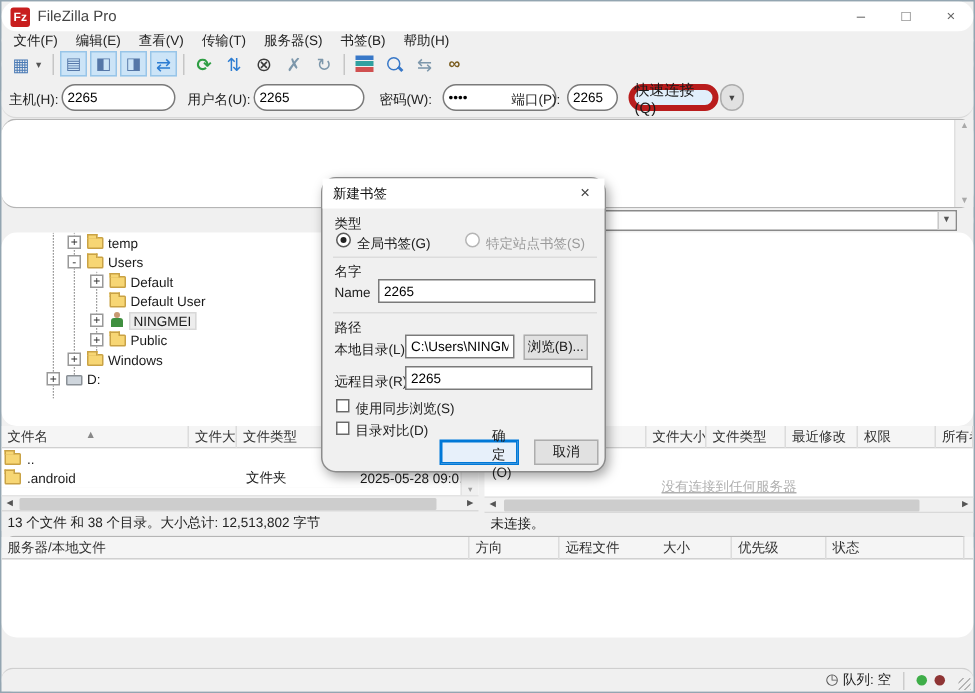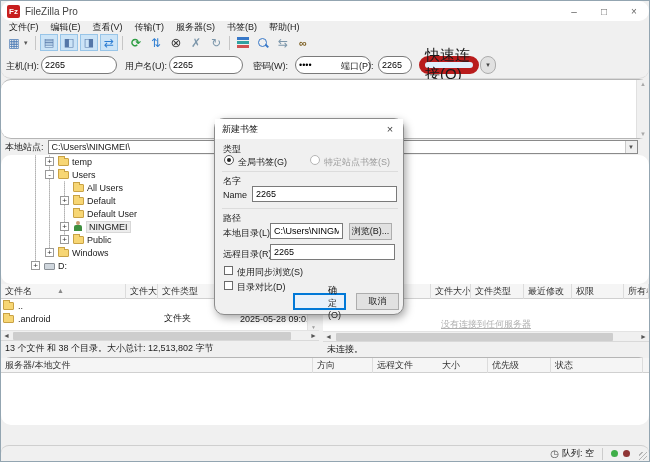--- a/index.html
+++ b/index.html
@@ -29,21 +29,21 @@
   .ic-cancel { color:#3a3a3a; font-size:13px; } .ic-gray { color:#7d97ab; } .ic-find { color:#7a5c1e; font-weight:bold; font-size:11px; }
   .filter-glyph { width:12px; height:12px; background:linear-gradient(to bottom,#3878c8 0 3px,transparent 3px 4px,#30a0a0 4px 7px,transparent 7px 8px,#d05050 8px 11px,transparent 11px); }
   .mag-glyph { position:relative; width:12px; height:12px; }
   .mag-glyph::before { content:""; position:absolute; left:1px; top:1px; width:7px; height:7px; border:1.5px solid #3878c8; border-radius:50%; }
   .mag-glyph::after { content:""; position:absolute; left:8px; top:8px; width:4px; height:1.5px; background:#3878c8; transform:rotate(45deg); }
 
   
   .quickbar { left:0; top:51px; width:648px; height:27px; background:#f0f0f0; border-bottom:1px solid #d9d9d9; }
   .qlabel { top:8px; color:#222; }
   .qinput { height:18px; top:4px; border:1px solid #7a7a7a; background:#fff; font-size:9px; padding:0 3px; font-family:"Liberation Sans",sans-serif; }
-  .qc-btn { top:4px; height:18px; background:#e1effb; border:6px solid #b91c1c; font-size:15px; display:flex; align-items:center; justify-content:center; }
+  .qc-btn { top:4px; height:18px; background:#e1effb; border:4px solid #b91c1c; font-size:10px; display:flex; align-items:center; justify-content:center; }
   .qc-drop { top:4px; height:18px; width:16px; background:#e1e1e1; border:1px solid #adadad; display:flex; align-items:center; justify-content:center; font-size:7px; color:#444; }
 
   
   .msglog { left:0; top:78px; width:648px; height:60px; background:#fff; border-top:1px solid #b5b5b5; border-bottom:1px solid #b5b5b5; }
   .vscroll { position:absolute; right:0; top:0; width:13px; height:100%; background:#f0f0f0; border-left:1px solid #e0e0e0; }
   .vscroll::before { content:"▲"; position:absolute; top:1px; left:3px; font-size:6px; color:#a9a9a9; }
   .vscroll::after { content:"▼"; position:absolute; bottom:1px; left:3px; font-size:6px; color:#a9a9a9; }
 
   
   .sitebar { height:16px; background:#f0f0f0; display:flex; align-items:center; }
@@ -171,27 +171,20 @@
     <span class="abs qlabel" style="left:340px">端口(P):</span>
     <input class="abs qinput" style="left: 377px; width: 34px;" readonly="" value="2265">
     <div class="abs qc-btn" style="left:418px;width:60px">快速连接(Q)</div>
     <div class="abs qc-drop" style="left:479px">▾</div>
   </div>
 
   <div class="abs msglog">
     <div class="vscroll"></div>
   </div>
 
-  <div class="abs sitebar" style="left:0;top:138px;width:318px">
-    <span style="padding:0 4px">本地站点:</span>
-    <div class="combo" style="width:258px">
-      <span>C:\Users\NINGMEI\</span>
-      <span class="drop">▼</span>
-    </div>
-  </div>
 
   <div class="abs sitebar" style="left:322px;top:138px;width:326px">
     <span style="padding:0 4px">远程站点:</span>
     <div class="combo" style="width:268px">
       <span></span>
       <span class="drop">▼</span>
     </div>
   </div>
 
   <div class="abs tree">
@@ -200,25 +193,20 @@
     <div class="abs guide" style="left:63px;top:26px;height:59px"></div>
     <div class="trow" style="padding-left:44px">
       <span class="exp">+</span>
       <span class="folder-icon"></span>
       <span class="tlabel">temp</span>
     </div>
     <div class="trow" style="padding-left:44px">
       <span class="exp">-</span>
       <span class="folder-icon"></span>
       <span class="tlabel">Users</span>
-    </div>
-    <div class="trow" style="padding-left:59px">
-      <span class="exp none"></span>
-      <span class="folder-icon"></span>
-      <span class="tlabel">All Users</span>
     </div>
     <div class="trow" style="padding-left:59px">
       <span class="exp">+</span>
       <span class="folder-icon"></span>
       <span class="tlabel">Default</span>
     </div>
     <div class="trow" style="padding-left:59px">
       <span class="exp none"></span>
       <span class="folder-icon"></span>
       <span class="tlabel">Default User</span>

